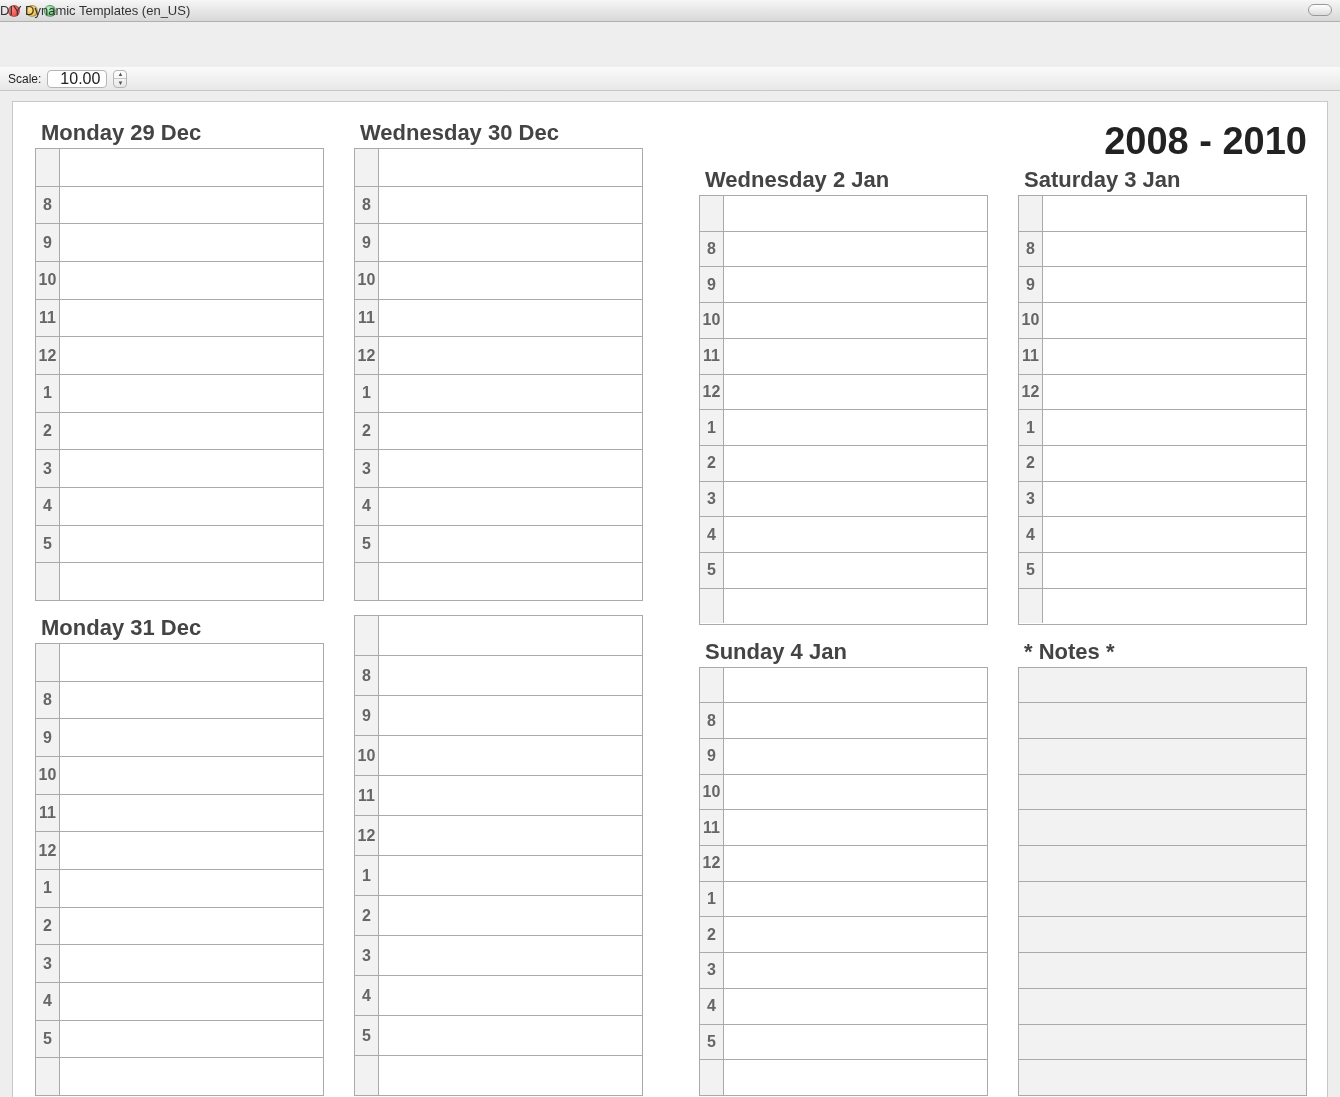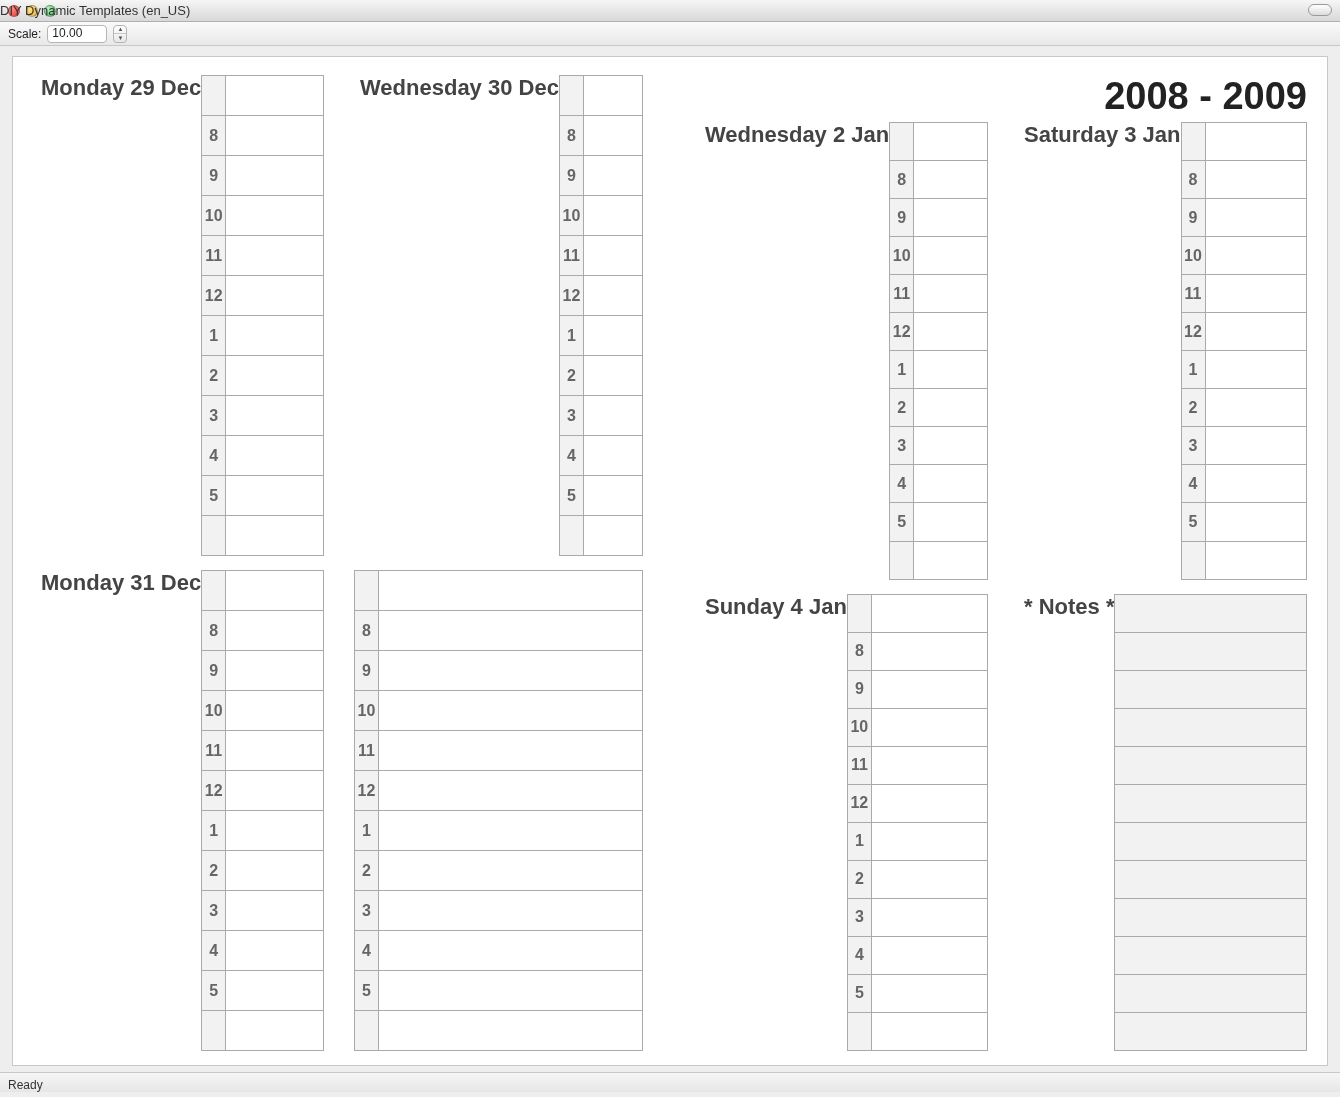--- a/index.html
+++ b/index.html
@@ -40,30 +40,30 @@
   width: 24px; height: 12px;
   border: 1px solid #999; border-radius: 8px;
   background: linear-gradient(#fff,#ddd);
 }
 .toolbar {
   height: 24px;
   background: linear-gradient(#fafafa,#e8e8e8);
   border-bottom: 1px solid #c8c8c8;
   display: flex; align-items: center;
   padding: 0 8px; gap: 6px;
-  font-size: 12px; color: #222;
+  font-size: 12px; color: #222; margin-top: 45px;
 }
 .scale-field {
   width: 60px; height: 18px;
   border: 1px solid #b5b5b5;
   border-radius: 4px;
   background: #fff;
-  display: flex; 
-  padding: 0 4px;
-  font-size: 12px;
+  display: flex; align-items: center;
+  padding: 0 12px;
+  font-size: 16px;
 }
 .stepper {
   width: 14px; height: 18px;
   display: flex; flex-direction: column;
   border: 1px solid #b5b5b5;
   border-radius: 4px; overflow: hidden;
   background: linear-gradient(#fff,#e8e8e8);
 }
 .stepper div {
   flex: 1; display: flex; align-items: center; justify-content: center;
@@ -94,21 +94,21 @@
 }
 .page-title.right { text-align: right; }
 .days-grid {
   display: grid;
   grid-template-columns: 1fr 1fr;
   grid-template-rows: 1fr 1fr;
   gap: 14px 30px;
   flex: 1;
 }
 .day-col {
-  display: flex; flex-direction: row;
+  display: flex; flex-direction: column;
 }
 .day-header {
   font-size: 22px; font-weight: bold; color: #444;
   padding: 0 0 2px 6px;
 }
 .day-table {
   border: 1px solid #aaa;
   flex: 1;
   display: flex; flex-direction: column;
 }
@@ -334,21 +334,21 @@
               </div>
               <div class="slot">
                 <div class="slot-lab"></div>
               </div>
             </div>
           </div>
         </div>
     </div>
 
     <div class="page">
-      <div class="page-title right">2008 - 2009</div>
+      <div class="page-title right">2008 - 2010</div>
       <div class="days-grid" id="right-grid">
           <div class="day-col">
             <div class="day-header">Wednesday 2 Jan</div>
             <div class="day-table">
               <div class="slot">
                 <div class="slot-lab"></div>
               </div>
               <div class="slot">
                 <div class="slot-lab">8</div>
               </div>

